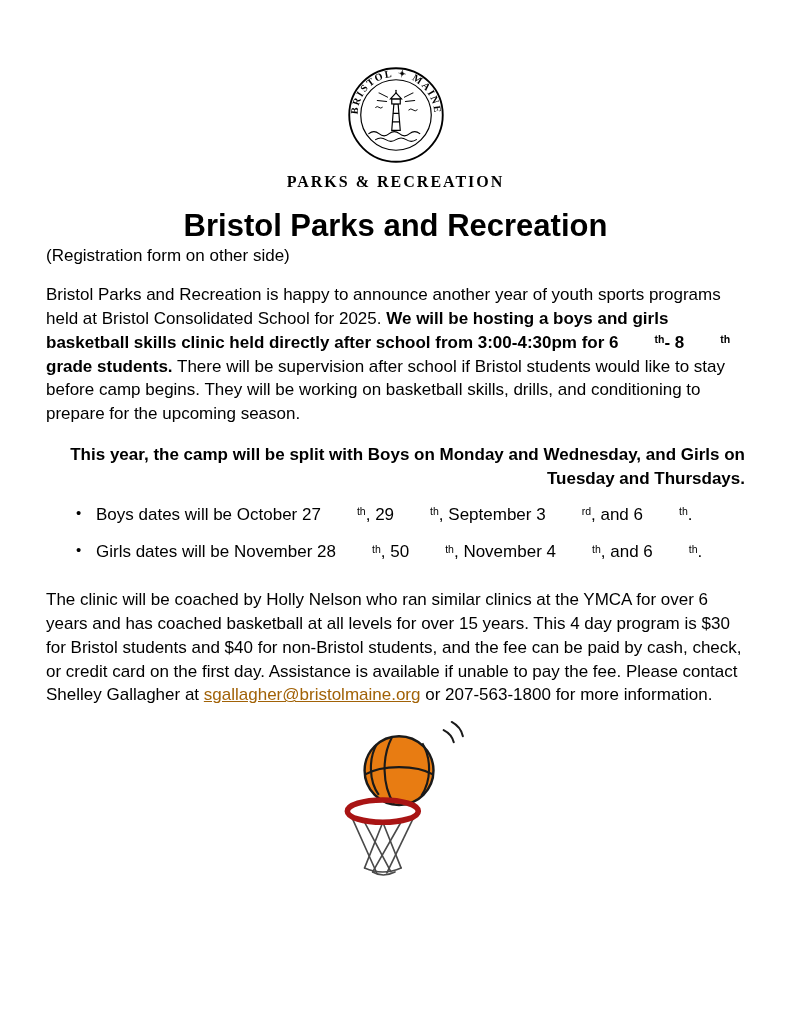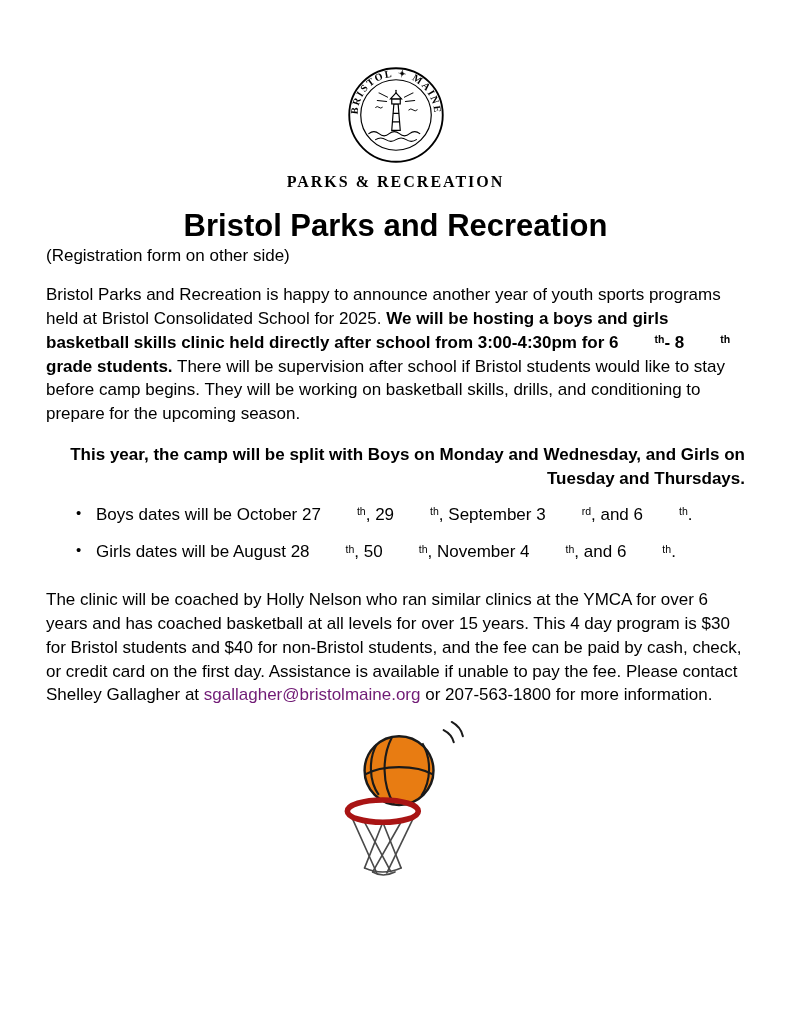--- a/index.html
+++ b/index.html
@@ -67,21 +67,22 @@
   }
   ul.bullets li::before {
     content: "\2022";
     position: absolute;
     left: -20px;
     top: -1px;
     font-size: 15px;
   }
 
   a.email-link {
-    color: #701a75;
+    color: #a16207;
+    text-decoration: underline;
     cursor: pointer;
   }
 
   .clipart {
     text-align: center;
     margin-top: 10px;
   }
   .clipart svg { width: 152px; height: 166px; }
 </style>
 </head>
@@ -131,21 +132,21 @@
 
   <h1 class="title">Bristol Parks and Recreation</h1>
   <div class="subtitle">(Registration form on other side)</div>
 
   <p class="body-text"><span>Bristol Parks and Recreation is happy to announce another year of youth sports programs held at Bristol Consolidated School for 2025. </span><b><span>We will be hosting a boys and girls basketball skills clinic held directly after school from 3:00-4:30pm for 6</span><sup>th</sup><span>- 8</span><sup>th</sup><span> grade students.</span></b><span> There will be supervision after school if Bristol students would like to stay before camp begins.  They will be working on basketball skills, drills, and conditioning to prepare for the upcoming season.</span></p>
 
   <p class="body-text bold">This year, the camp will be split with Boys on Monday and Wednesday, and Girls on Tuesday and Thursdays.</p>
 
   <ul class="bullets">
     <li><span>Boys dates will be October 27</span><sup>th</sup><span>, 29</span><sup>th</sup><span>, September 3</span><sup>rd</sup><span>, and 6</span><sup>th</sup><span>.</span></li>
-    <li><span>Girls dates will be August 28</span><sup>th</sup><span>, 50</span><sup>th</sup><span>, November 4</span><sup>th</sup><span>, and 6</span><sup>th</sup><span>.</span></li>
+    <li><span>Girls dates will be November 28</span><sup>th</sup><span>, 50</span><sup>th</sup><span>, November 4</span><sup>th</sup><span>, and 6</span><sup>th</sup><span>.</span></li>
   </ul>
 
   <p class="body-text gap-lg"><span>The clinic will be coached by Holly Nelson who ran similar clinics at the YMCA for over 6 years and has coached basketball at all levels for over 15 years. This 4 day program is $30 for Bristol students and $40 for non-Bristol students, and the fee can be paid by cash, check, or credit card on the first day.  Assistance is available if unable to pay the fee.  Please contact Shelley Gallagher at </span><a class="email-link">sgallagher@bristolmaine.org</a><span> or 207-563-1800 for more information.</span></p>
 
 
   <div class="clipart">
     <svg viewBox="0 0 150 162" aria-hidden="true">
 
       <g stroke="#4a4a4a" stroke-width="1.6" fill="none" stroke-linecap="round">
         <line x1="30" y1="95" x2="56" y2="153"></line>

